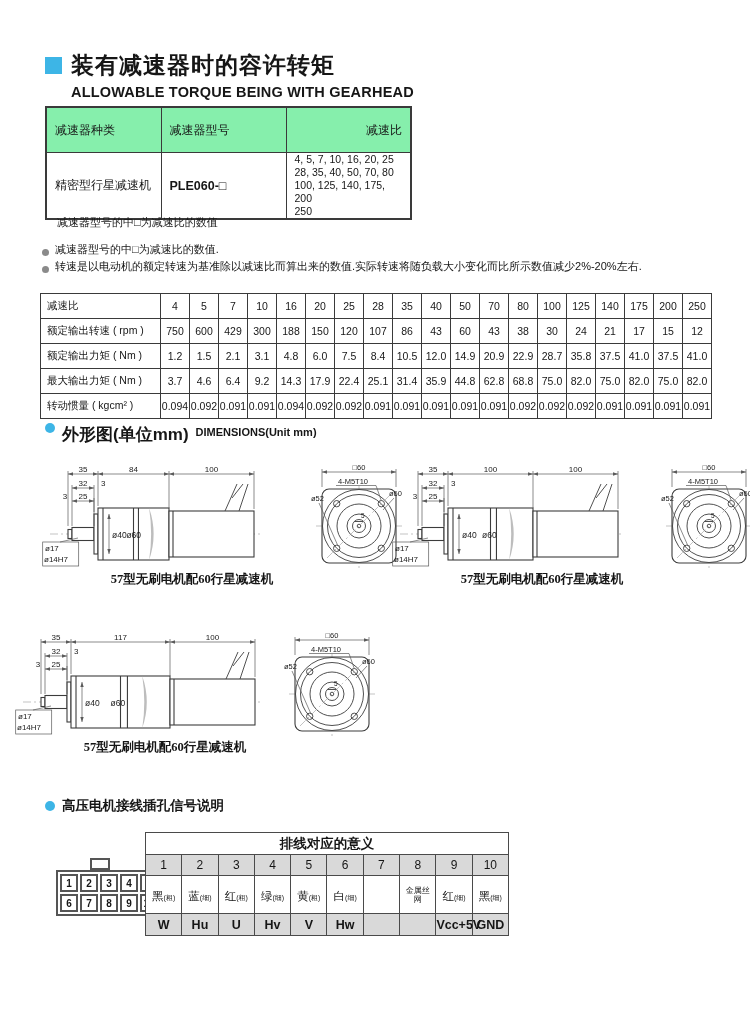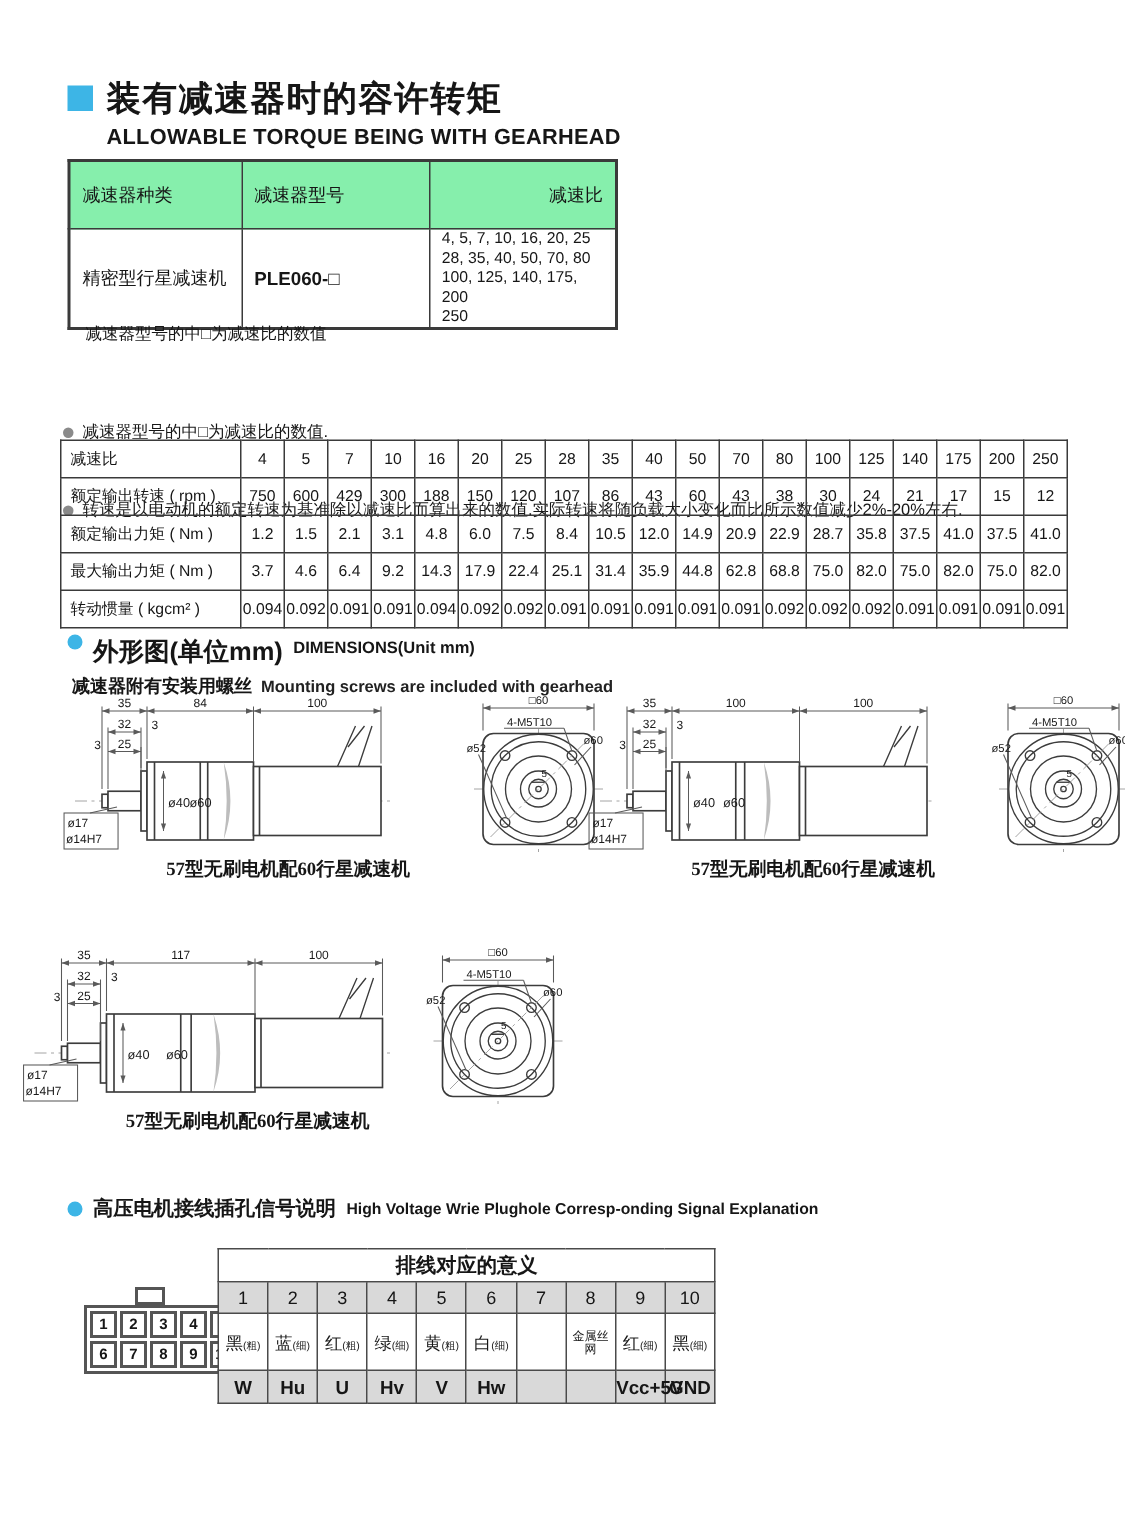--- a/index.html
+++ b/index.html
@@ -19,21 +19,21 @@
   .spec td{border:1px solid #3a3a3a;font-size:12px;padding:0 8px;vertical-align:middle;}
   .spec td.h{background:#86efac;height:44px;}
   .spec td.h.right{text-align:right;}
   .spec .body-row td{height:64px;}
   .spec .model{font-weight:bold;font-size:12.5px;}
   .spec .ratios{text-align:left;font-size:10.5px;line-height:13px;padding-right:14px;}
   .spec-footnote{position:absolute;left:57px;top:215px;font-size:11px;}
 
   
   .notes{position:absolute;left:42px;top:243px;font-size:11px;line-height:13px;}
-  .note{display:flex;align-items:flex-start;gap:6px;margin-bottom:4px;margin-top:39px;}
+  .note{display:flex;align-items:flex-end;gap:6px;margin-bottom:4px;}
   .dot-gray{width:7px;height:7px;border-radius:50%;background:#8a8a8a;flex:none;margin-top:3px;}
 
   
   .perf{position:absolute;left:40px;top:293px;width:672px;border:1.5px solid #333;table-layout:fixed;}
   .perf td{border:1px solid #3a3a3a;font-size:10.5px;text-align:center;height:24px;padding:0;}
   .perf td.rowlabel{text-align:left;padding-left:6px;}
 
   
   .dim-heading{position:absolute;left:45px;top:423px;display:flex;gap:7px;}
   .dot-blue{width:10px;height:10px;border-radius:50%;background:#3db5e6;flex:none;}
@@ -64,21 +64,21 @@
   .plug-cn{font-size:13.5px;font-weight:bold;}
   .plug-en{font-size:10.5px;font-weight:bold;}
 
   .connector{position:absolute;left:56px;top:858px;}
   .conn-tab{width:16px;height:8px;border:2px solid #555;margin-left:34px;background:#fff;}
   .conn-body{border:2px solid #555;padding:2px;display:flex;flex-direction:column;gap:2px;width:max-content;background:#fff;}
   .conn-row{display:flex;gap:2px;}
   .conn-cell{width:14px;height:14px;border:2px solid #555;font-size:10px;font-weight:bold;
              display:flex;align-items:center;justify-content:center;background:#fff;}
 
-  .pin-table{position:absolute;left:145px;top:832px;width:332px;table-layout:fixed;border:1.5px solid #4a4a4a;}
+  .pin-table{position:absolute;left:145px;top:832px;width:364px;table-layout:fixed;border:1.5px solid #4a4a4a;}
   .pin-table td{border:1.5px solid #4a4a4a;text-align:center;padding:0;}
   .pin-table .title-cell{height:21px;font-size:13.5px;font-weight:bold;background:#fff;}
   .pin-table .pin-num{height:20px;background:#d9d9d9;font-size:12px;}
   .pin-table .color-cell{height:37px;background:#fff;}
   .c-main{font-size:11.5px;}
   .c-sub{font-size:7px;}
   .c-mesh{display:block;width:26px;margin:0 auto;font-size:8px;line-height:9px;}
   .pin-table .sig-cell{height:21px;background:#d9d9d9;font-size:12.5px;font-weight:bold;}
   .sig-small{font-size:8px;}
 </style>
@@ -266,24 +266,20 @@
           <td>0.091</td>
           <td>0.091</td>
         </tr>
       </tbody>
   </table>
 
   <div class="dim-heading">
     <span class="dot-blue"></span>
     <span class="dim-cn">外形图(单位mm)</span>
     <span class="dim-en">DIMENSIONS(Unit mm)</span>
-  </div>
-  <div class="dim-note">
-    <span class="dim-note-cn">减速器附有安装用螺丝</span>
-    <span class="dim-note-en">Mounting screws are included with gearhead</span>
   </div>
 
   <div class="drawing" id="drawing-0">
     <div class="side-wrap"><svg width="250" height="118" viewBox="0 0 250 118">
           <line class="cl" x1="8" y1="76" x2="218" y2="76"></line>
           <g class="draw">
             <rect x="26" y="71.5" width="4" height="9"></rect>
             <rect x="30" y="69.5" width="22" height="13"></rect>
             <rect x="52" y="56" width="4" height="40"></rect>
             <rect x="56" y="50" width="71" height="52"></rect>
@@ -540,21 +536,20 @@
           <text class="dt" x="79" y="38" font-size="7.5">ø60</text>
           <line class="dl" x1="84" y1="40" x2="73" y2="52"></line>
           <text class="dt" x="51" y="60" font-size="6.5">5</text>
         </svg></div>
     <div class="caption">57型无刷电机配60行星减速机</div>
   </div>
 
   <div class="plug-heading">
     <span class="dot-blue"></span>
     <span class="plug-cn">高压电机接线插孔信号说明</span>
-    <span class="plug-en">High Voltage Wrie Plughole Corresp-onding Signal Explanation</span>
   </div>
 
   <div class="connector">
     <div class="conn-tab"></div>
     <div class="conn-body">
       <div class="conn-row">
           <div class="conn-cell">1</div>
           <div class="conn-cell">2</div>
           <div class="conn-cell">3</div>
           <div class="conn-cell">4</div>

